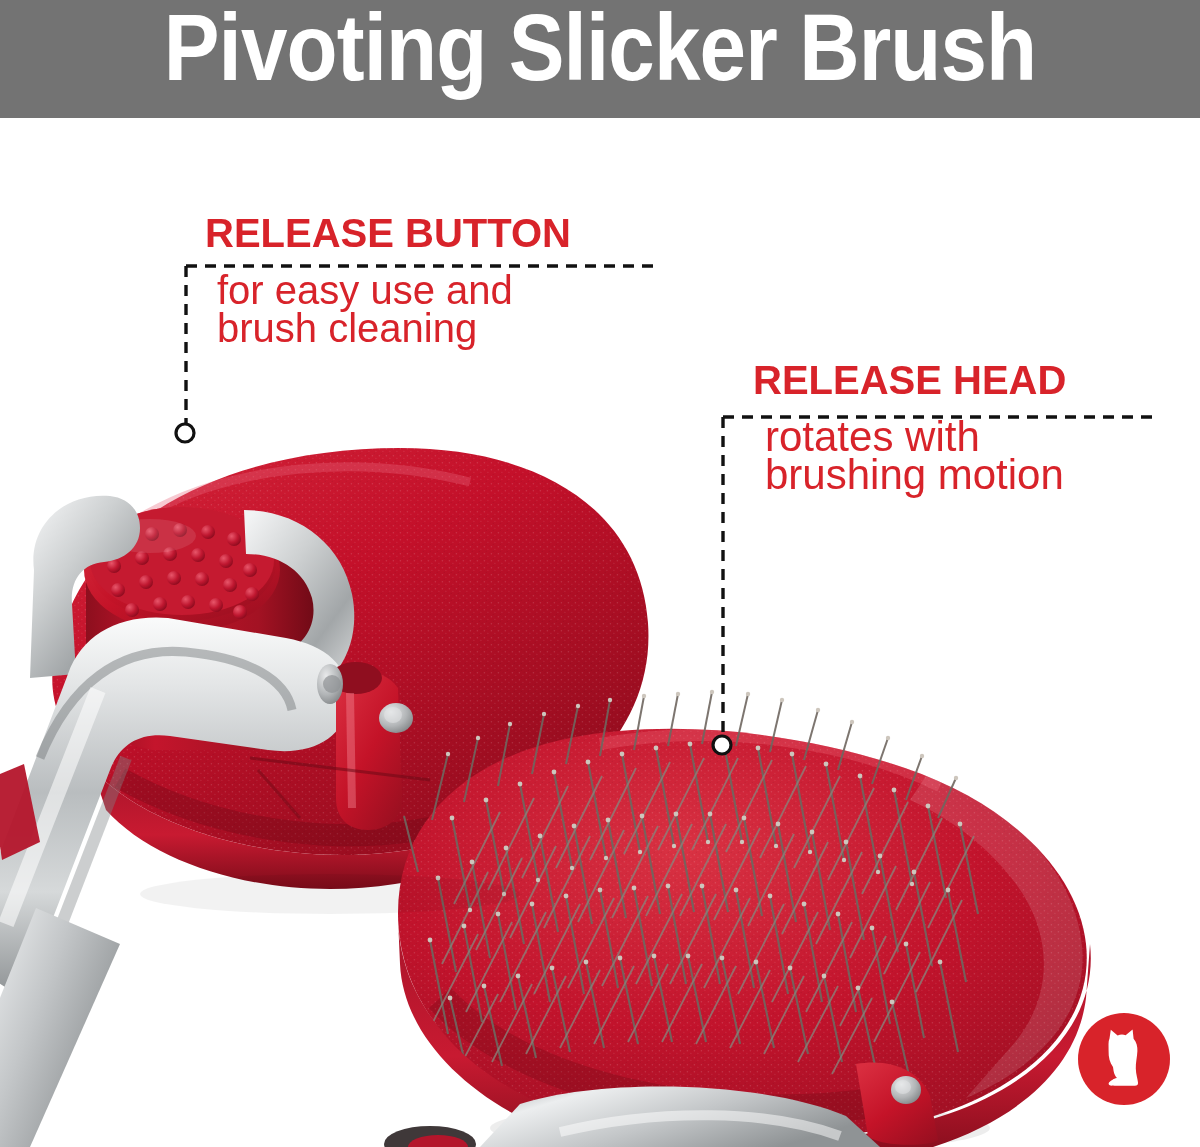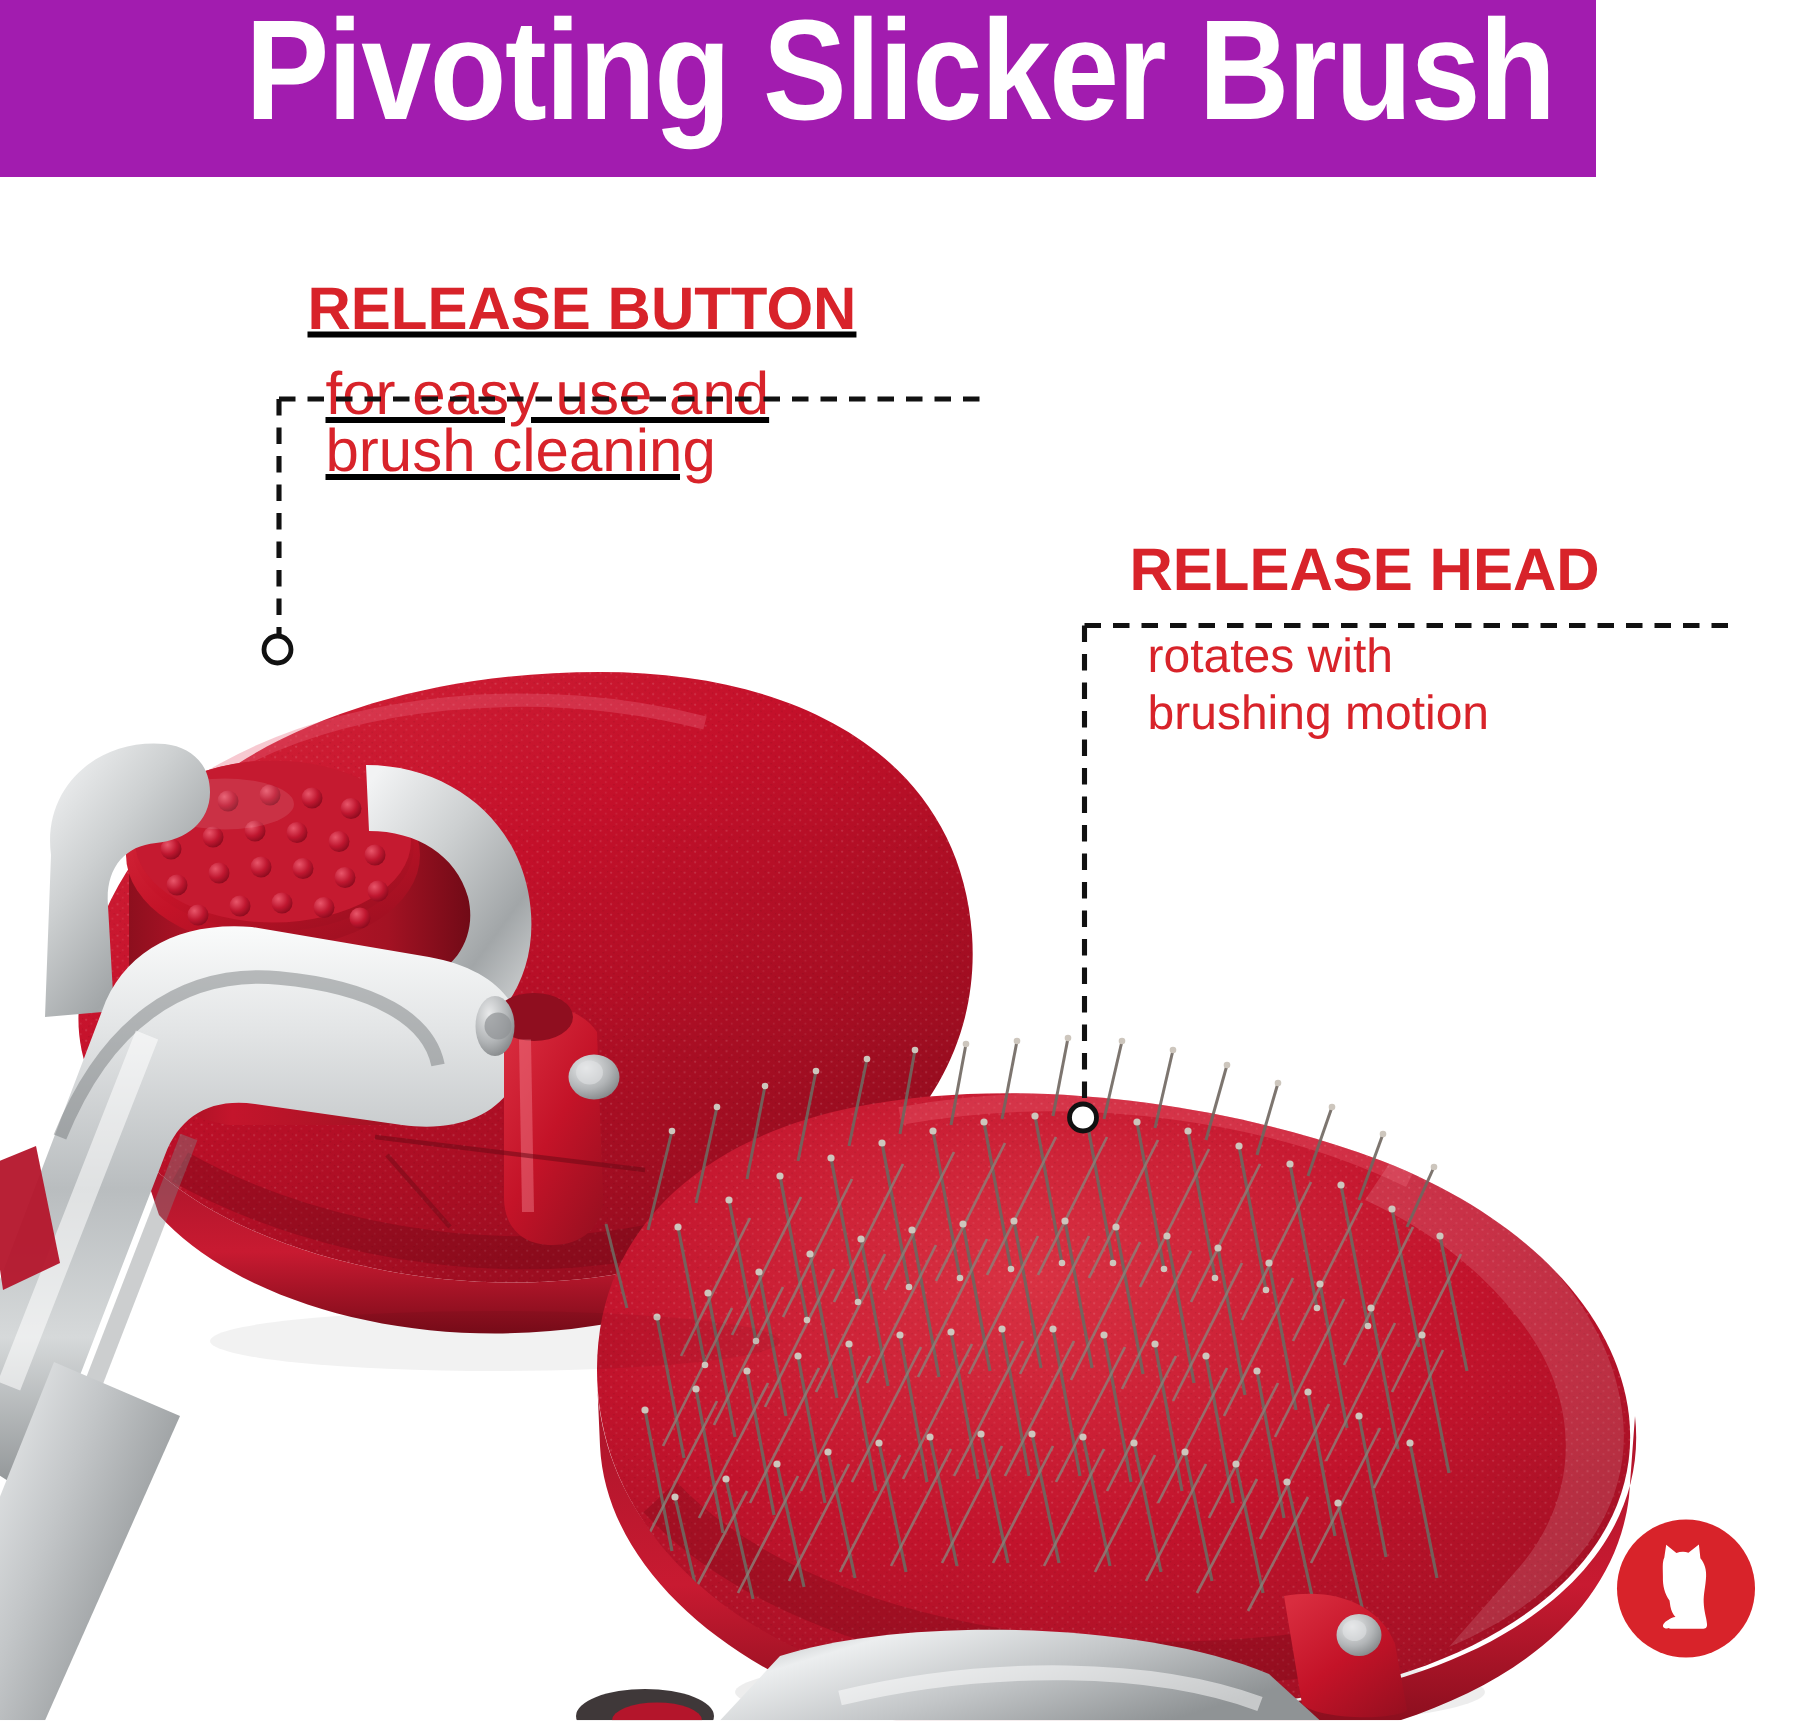--- a/index.html
+++ b/index.html
@@ -3,22 +3,22 @@
 <meta charset="utf-8">
 <style>
   * { margin:0; padding:0; box-sizing:border-box; }
   html,body { width:1200px; height:1147px; background:#ffffff; overflow:hidden; }
   body { font-family:"Liberation Sans", sans-serif; position:relative; }
 
   #stage { position:relative; width:1200px; height:1147px; background:#fff; overflow:hidden; }
 
   
   #header-bar {
-    position:absolute; left:0; top:0; width:1064px; height:118px;
-    background:#a21caf; overflow:hidden;
+    position:absolute; left:0; top:0; width:1200px; height:118px;
+    background:#737373; overflow:hidden;
   }
   #header-title {
     position:absolute; left:0; top:-12px; width:1200px;
     text-align:center; color:#ffffff;
     font-family:"Liberation Sans", sans-serif;
     font-weight:bold; font-size:95px; letter-spacing:-1px;
     line-height:118px;
     transform:scaleX(0.88); transform-origin:50% 50%;
     white-space:nowrap;
   }
@@ -33,27 +33,27 @@
     color:#d8232a; font-weight:bold;
     font-family:"Liberation Sans", sans-serif;
     white-space:nowrap; letter-spacing:0px;
   }
   .callout-body {
     color:#d8232a; font-weight:normal;
     font-family:"Liberation Sans", sans-serif;
     white-space:pre-line;
   }
 
-  #callout-release { left:205px; top:184px;text-decoration:underline; }
+  #callout-release { left:205px; top:211px; }
   #callout-release .callout-title { font-size:40px; line-height:44px; }
   #callout-release .callout-body { font-size:40px; line-height:38px; padding-left:12px; padding-top:16px; }
 
   #callout-pivot { left:753px; top:358px; }
   #callout-pivot .callout-title { font-size:40px; line-height:44px; }
-  #callout-pivot .callout-body { font-size:32px; line-height:38px; padding-left:12px; padding-top:16px; }
+  #callout-pivot .callout-body { font-size:42px; line-height:38px; padding-left:12px; padding-top:16px; }
 
   
   #leaders { position:absolute; left:0; top:0; width:1200px; height:1147px; pointer-events:none; }
 
   
   #brand-logo { position:absolute; left:1077px; top:1012px; width:94px; height:94px; }
 </style>
 </head>
 <body>
 

